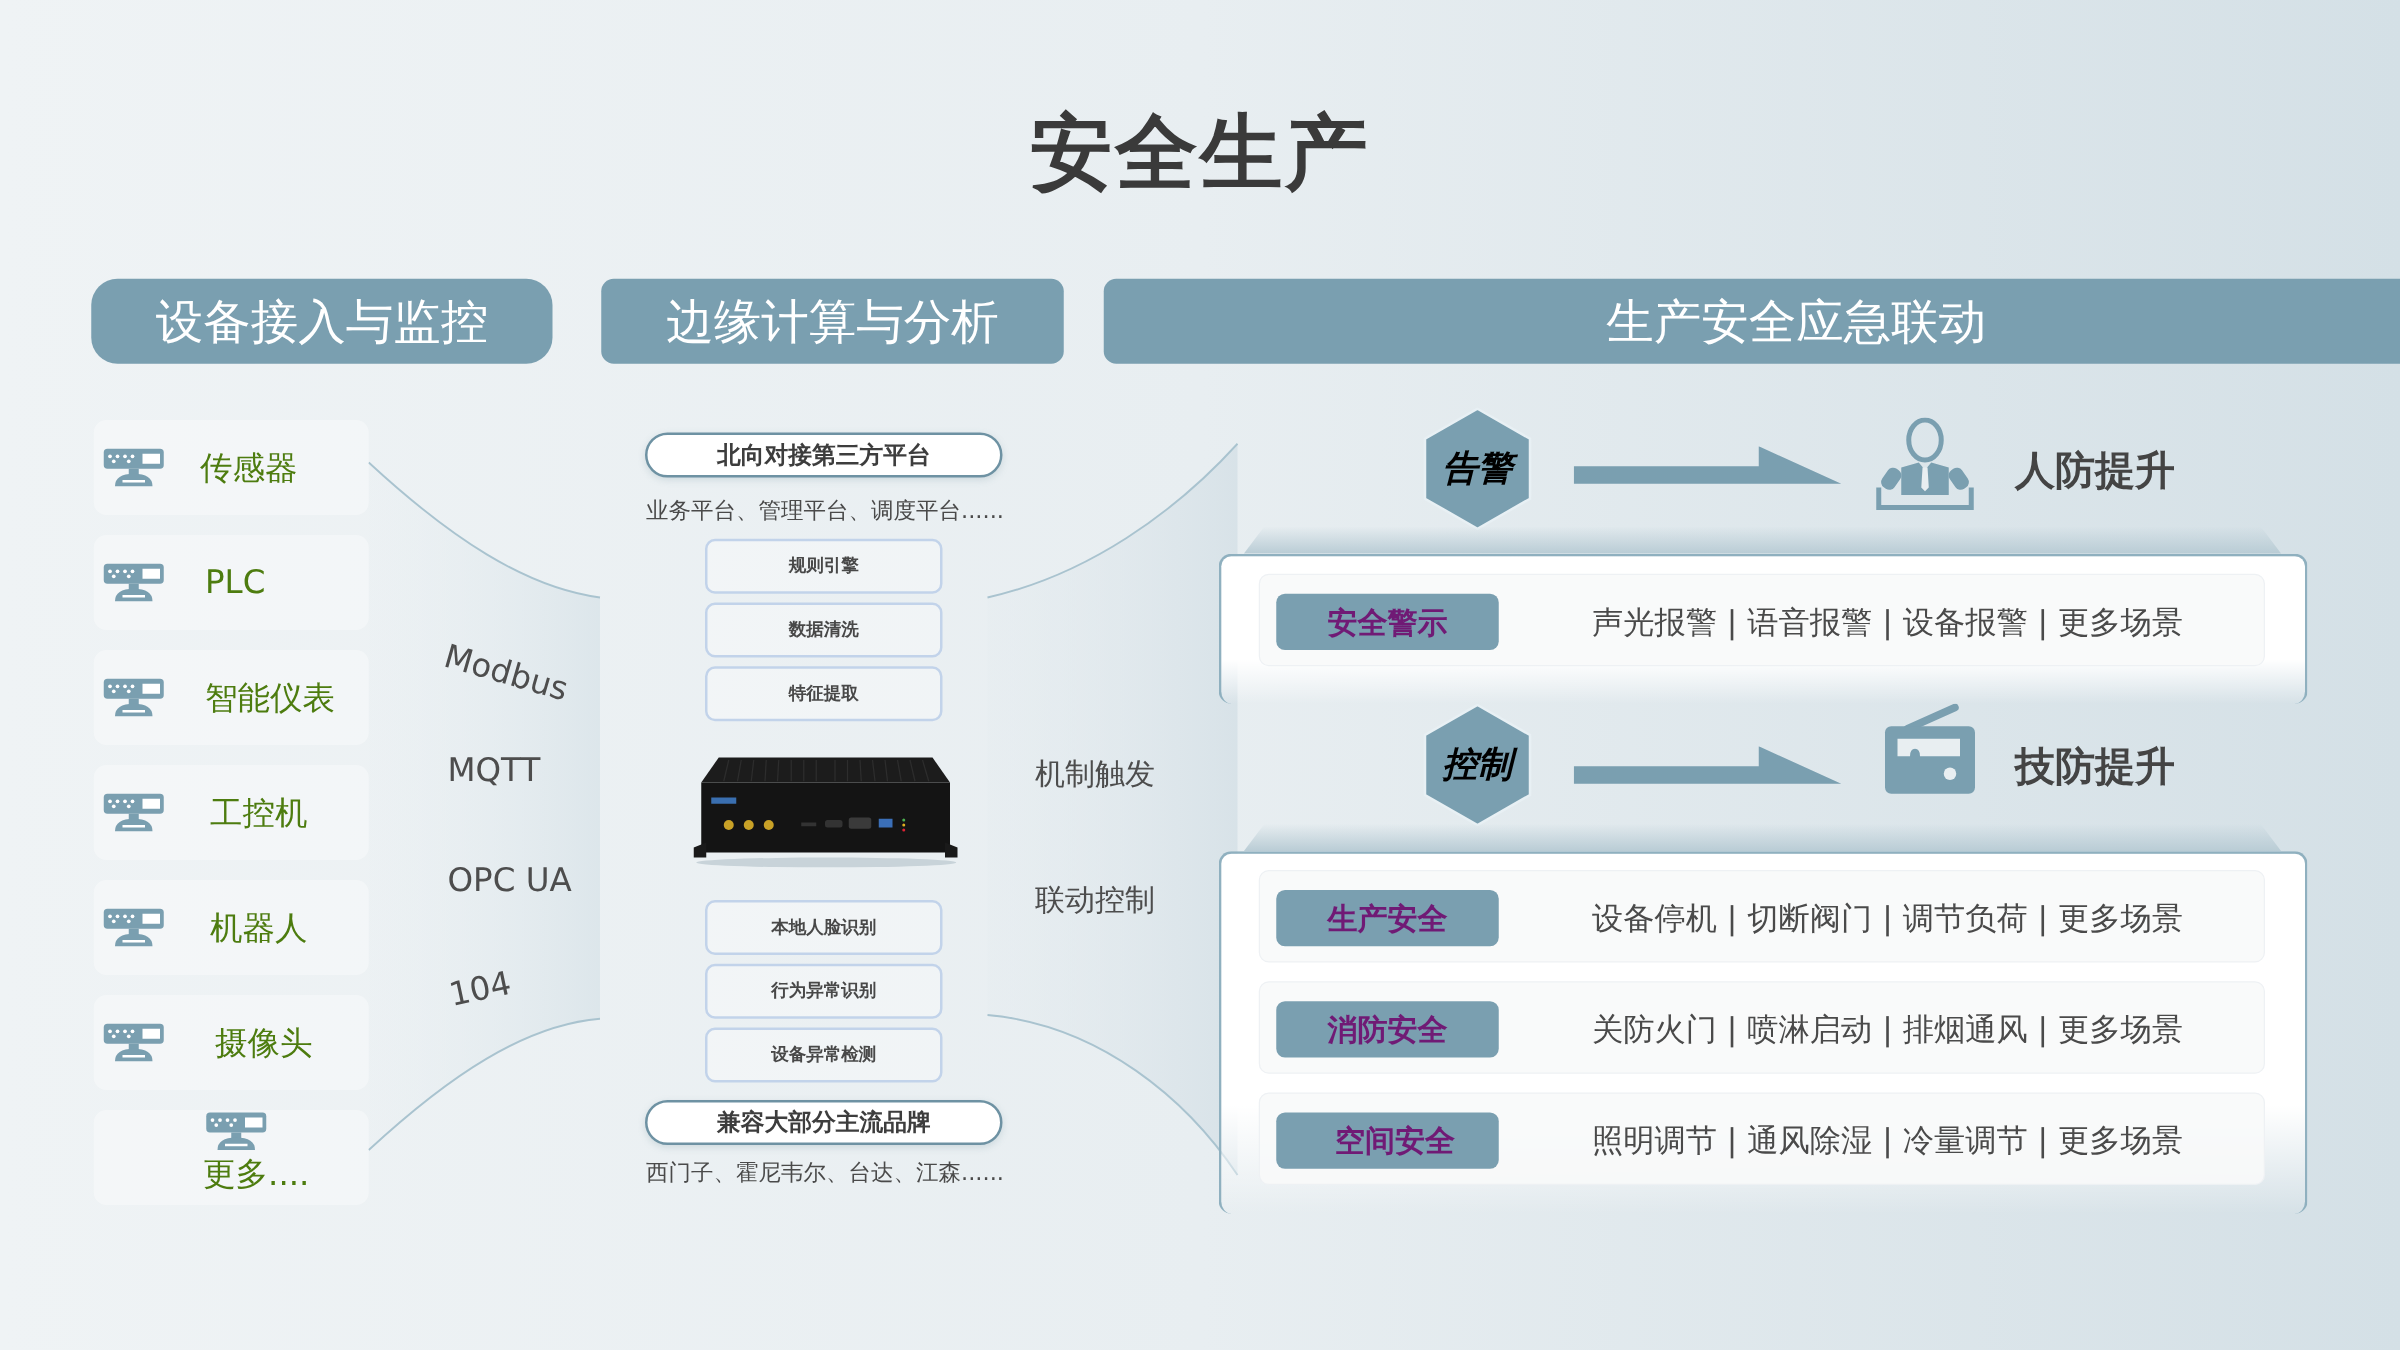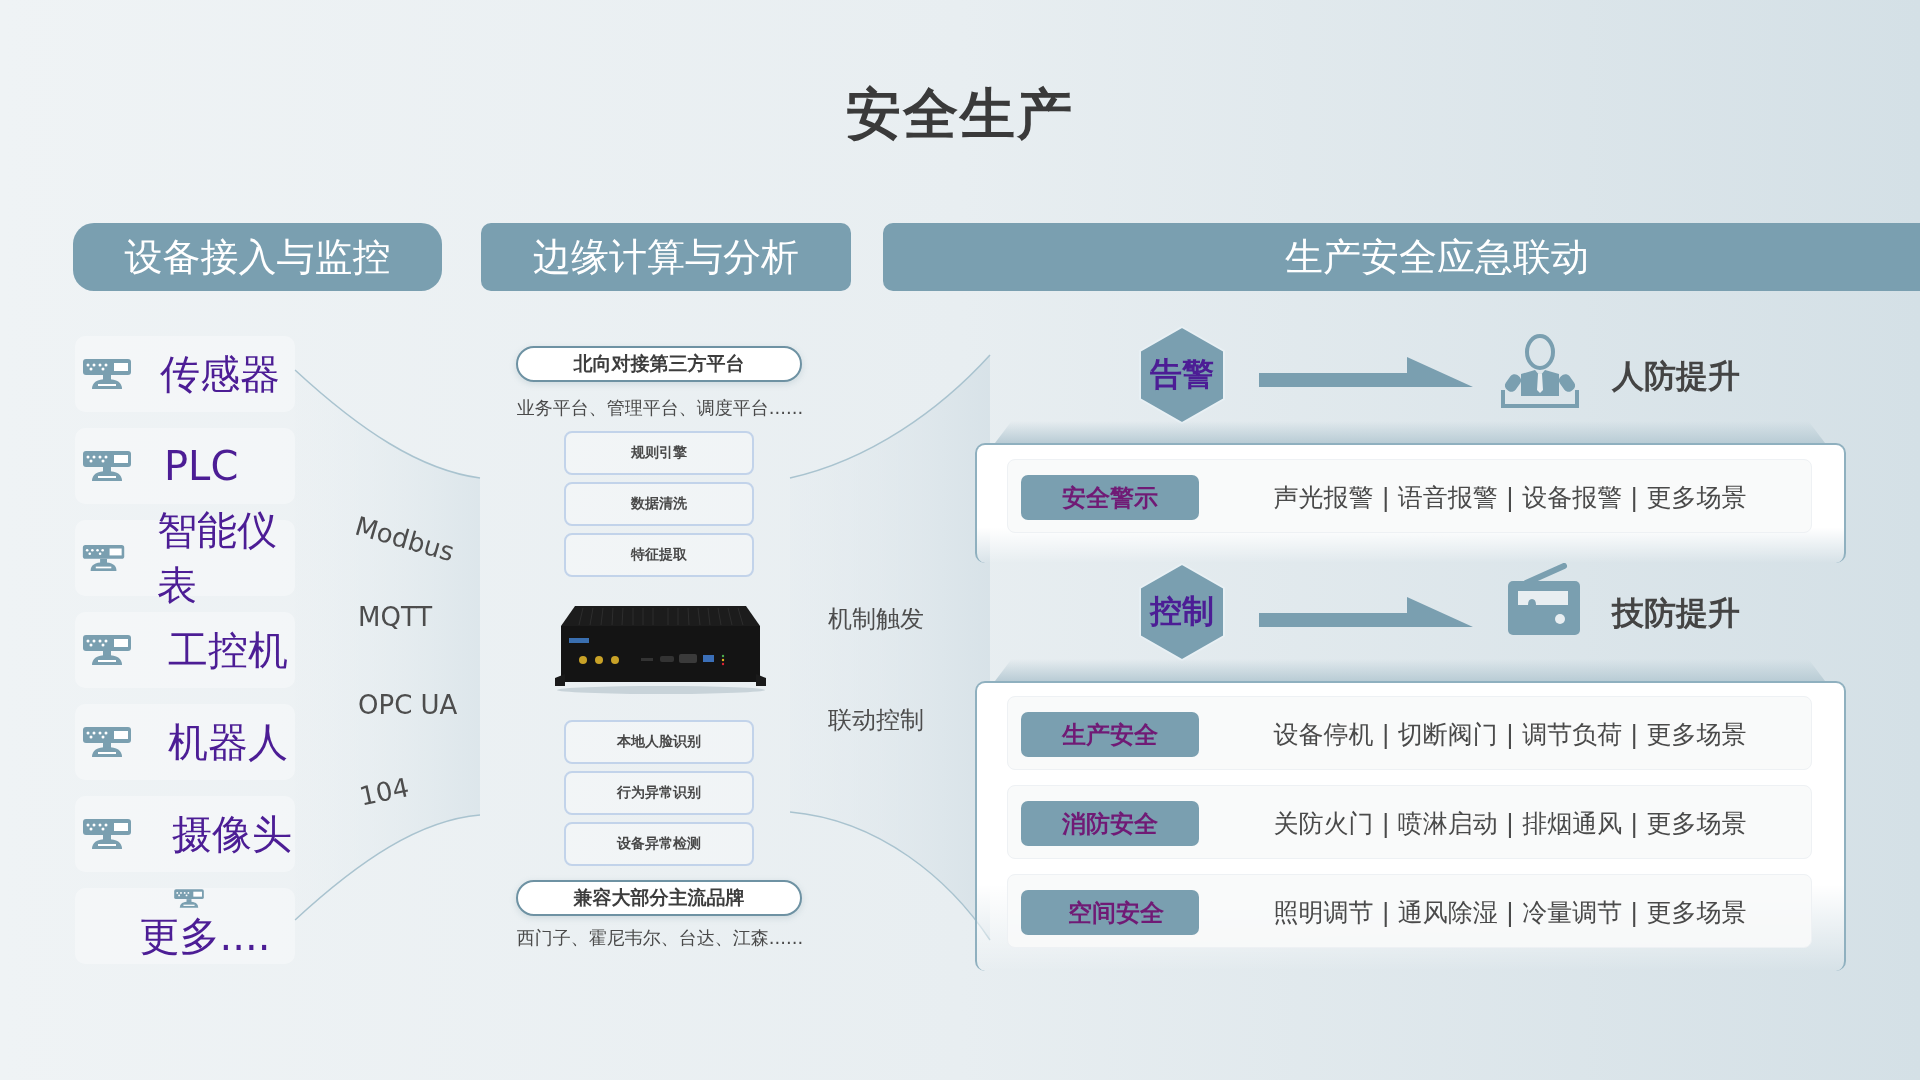--- a/index.html
+++ b/index.html
@@ -6,38 +6,38 @@
   html, body { width: 1920px; height: 1080px; overflow: hidden; }
   body {
     position: relative;
     font-family: "DejaVu Sans", "Liberation Sans", sans-serif;
     background: linear-gradient(90deg, #eff3f5 0%, #e8eef1 50%, #d4e0e6 100%);
     color: #444;
   }
   .abs { position: absolute; }
   .page-title {
     left: 0; width: 1920px; top: 78px; text-align: center;
-    font-size: 55px; font-weight: bold; color: #3a3a3a; letter-spacing: 2px;
+    font-size: 66px; font-weight: bold; color: #3a3a3a; letter-spacing: 2px;
   }
   .col-header {
     top: 223px; height: 68px; border-radius: 10px;
     background: #7a9fb0; color: #fff; font-size: 38px;
     display: flex; align-items: center; justify-content: center;
   }
   
   .flow-svg { left: 0; top: 0; width: 1920px; height: 1080px; pointer-events: none; }
 
   
   .device-card {
     left: 75px; width: 220px; height: 76px; border-radius: 10px;
     background: rgba(255,255,255,0.35);
     display: flex; align-items: center;
   }
   .device-icon { width: 50px; height: 34px; margin-left: 7px; }
-  .device-label { font-size: 40px; color: #4c1d95; margin-left: 28px; }
+  .device-label { font-size: 26px; color: #4d7c0f; margin-left: 28px; }
 
   .proto { font-size: 26px; color: #4d4d4d; }
 
   
   .pill {
     left: 516px; width: 286px; height: 36px; border-radius: 18px;
     border: 2px solid #6e92a3; background: #fff;
     display: flex; align-items: center; justify-content: center;
     font-size: 19px; font-weight: bold; color: #3d3d3d;
     box-shadow: 0 2px 6px rgba(120,150,165,0.25);
@@ -51,21 +51,21 @@
   }
   .edge-box { left: 553px; top: 598px; width: 215px; height: 96px; }
 
   .trigger { font-size: 24px; color: #4d4d4d; left: 828px; }
 
   
   .hex { width: 88px; height: 98px; }
   .hex-label {
     width: 88px; height: 98px;
     display: flex; align-items: center; justify-content: center;
-    font-size: 32px; font-weight: bold; color: #4c1d95;
+    font-size: 28px; font-weight: bold; color: #000000; font-style: italic;
   }
   .arrow { left: 1259px; width: 214px; height: 40px; }
   .role-label { left: 1612px; font-size: 32px; font-weight: bold; color: #444; }
   .shade {
     left: 995px; width: 830px; height: 22px;
     background: linear-gradient(180deg, rgba(210,222,228,0) 0%, #b9ccd5 100%);
     clip-path: polygon(2% 0, 98% 0, 100% 100%, 0 100%);
   }
   .panel {
     left: 975px; width: 871px;

